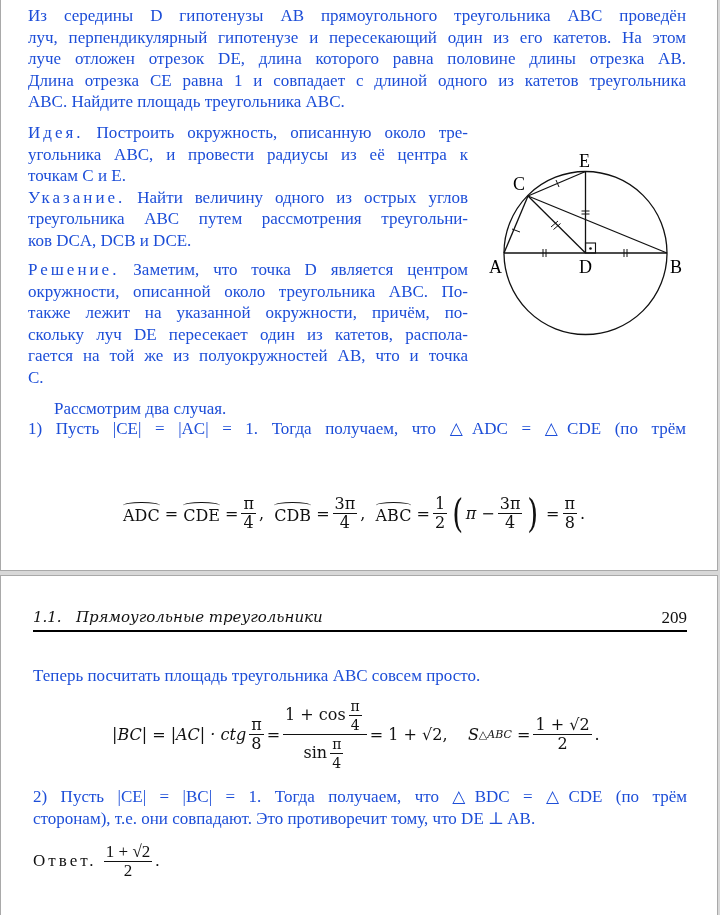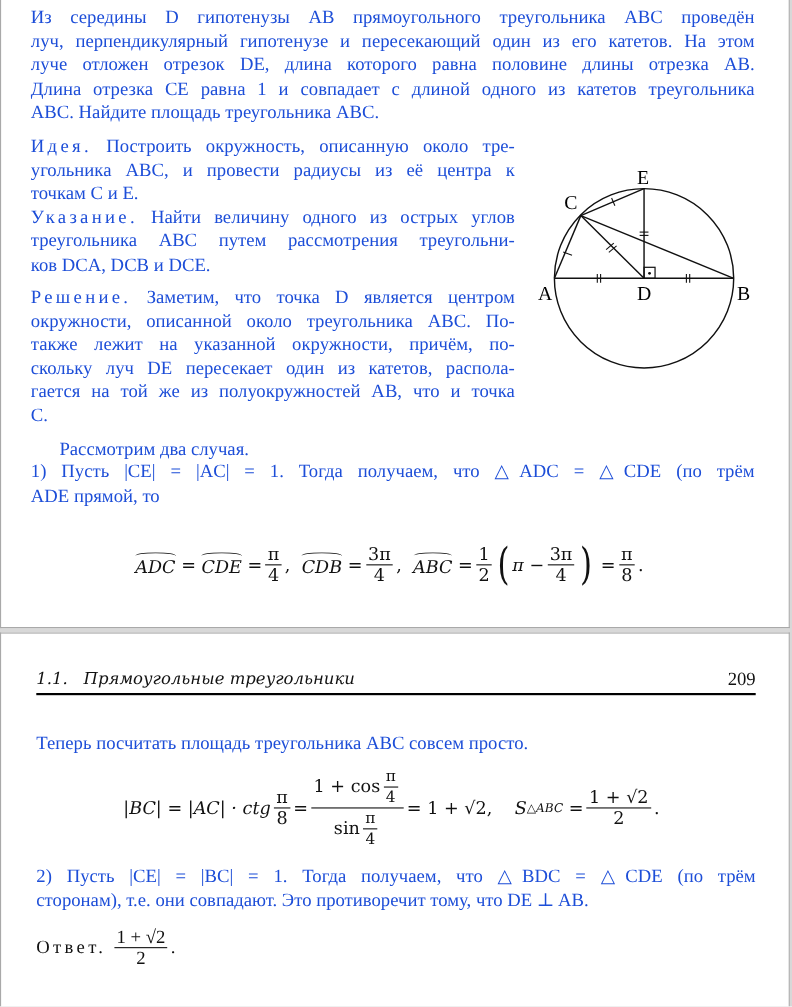--- a/index.html
+++ b/index.html
@@ -10,21 +10,21 @@
   #page2 { top:575px; height:340px; border-bottom:none; }
   .txt { position:absolute; font-family:"Liberation Serif", "DejaVu Serif", serif; font-size:17px; line-height:21.5px; color:#1d4ed8; }
   .para { text-align:justify; }
   .ln { display:block; height:21.5px; white-space:nowrap; }
   .j { text-align:justify; text-align-last:justify; }
   .sp { letter-spacing:3px; }
   .fml { position:absolute; font-family:"DejaVu Serif", "Liberation Serif", serif; font-size:16px; white-space:nowrap; display:flex; align-items:center; }
   .frac { display:inline-flex; flex-direction:column; align-items:center; vertical-align:middle; margin:0 3px; }
   .frac .num { border-bottom:1.3px solid #111; padding:0 2px; line-height:18px; }
   .frac .den { line-height:18px; padding:0 2px; }
-  .hat { position:relative; font-style:italic; display:inline-block; padding-top:4px; }
+  .hat { position:relative; display:inline-block; padding-top:4px; }
   .hat::before { content:""; position:absolute; left:0; right:0; top:0; height:6px; border-top:1.2px solid #111; border-radius:50% 50% 0 0; }
   .paren { font-size:40px; line-height:40px; font-weight:200; transform:scaleX(0.7); display:inline-block; }
   .header { position:absolute; left:33px; top:608px; width:654px; border-bottom:2.5px solid #000; height:22px; }
   .header .title { position:absolute; left:0; top:0; font-family:"DejaVu Serif", serif; font-style:italic; font-size:15px; }
   .header .pnum { position:absolute; right:0; top:0; font-family:"Liberation Serif", serif; font-size:17px; }
   svg text { font-family:"Liberation Serif", "DejaVu Serif", serif; }
 </style>
 </head>
 <body>
 
@@ -55,21 +55,20 @@
     <span class="ln j">гается на той же из полуокружностей AB, что и точка</span>
     <span class="ln">C.</span>
   </div>
 
   <div class="txt" style="left:53px; top:398px;">
     <span class="ln">Рассмотрим два случая.</span>
   </div>
 
   <div class="txt para" style="left:27px; top:418px; width:658px;">
     <span class="ln j">1) Пусть |CE| = |AC| = 1. Тогда получаем, что △ADC = △CDE (по трём</span>
-    <span class="ln">ADE прямой, то</span>
   </div>
 
   <div class="fml" style="left:122px; top:488px; height:50px;">
     <span class="hat">ADC</span>
     <span>&nbsp;=&nbsp;</span>
     <span class="hat">CDE</span>
     <span>&nbsp;=</span>
     <span class="frac">
         <span class="num">π</span>
         <span class="den">4</span>

